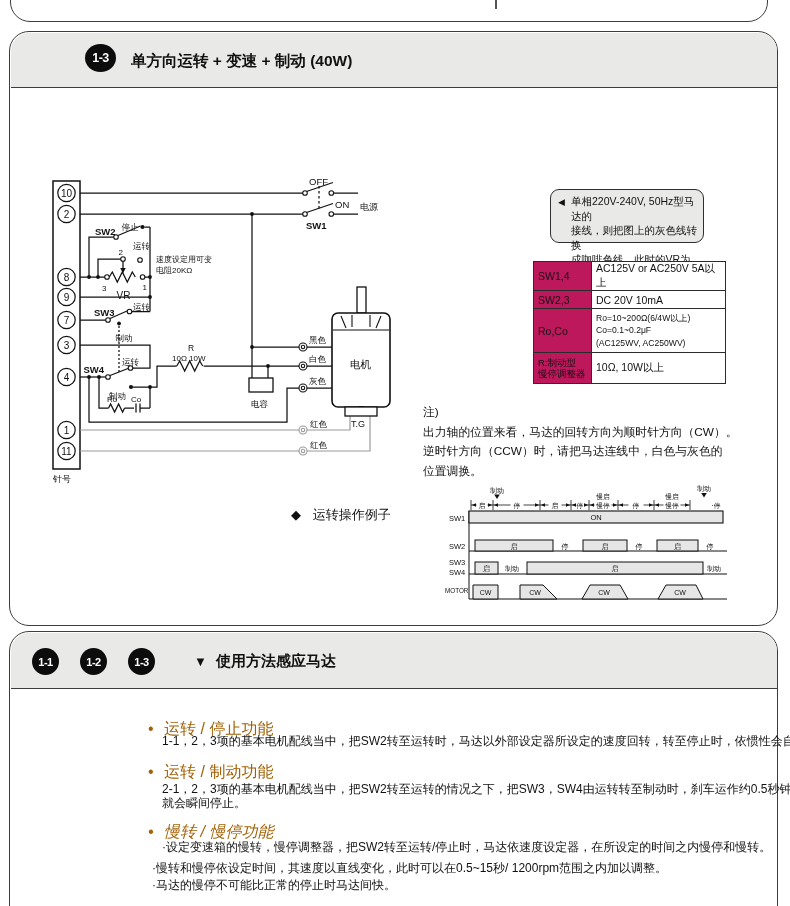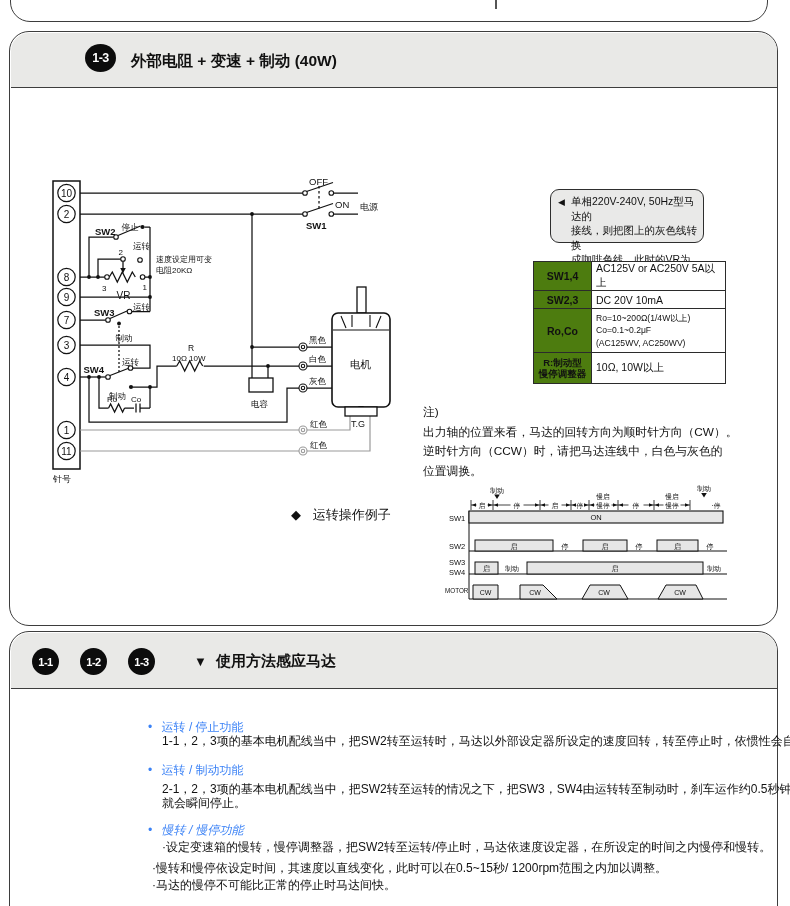--- a/index.html
+++ b/index.html
@@ -10,43 +10,43 @@
   .band{position:absolute;background:#e9e9e7;border-bottom:1.6px solid #3d3d3d;border-radius:18px 18px 0 0;box-sizing:border-box;}
   .badge{position:absolute;background:#0c0c0c;color:#fff;border-radius:50%;
          display:flex;align-items:center;justify-content:center;font-weight:bold;letter-spacing:-0.5px;}
   .sec-title{position:absolute;font-weight:bold;color:#111;}
   .callout{position:absolute;background:#e9e9e8;border:1.3px solid #2e2e2e;border-radius:9px;
            font-size:10.5px;line-height:14.6px;padding:4px 6px 4px 7px;box-sizing:border-box;color:#111;}
   .callout .mk{position:absolute;left:7px;top:5px;font-size:9px;}
   .callout .cl-lines{margin-left:13px;}
   table.spec{position:absolute;border-collapse:collapse;background:#fff;}
   table.spec td{border:1.4px solid #2b2b2b;padding:0 4px;color:#111;}
-  table.spec td.k{background:#4d7c0f;text-align:center;font-size:10.5px;font-weight:bold;width:49px;}
+  table.spec td.k{background:#be185d;text-align:left;font-size:10.5px;font-weight:normal;width:49px;}
   table.spec td.v{font-size:10.5px;width:125px;}
   .noteblk{position:absolute;font-size:11.8px;line-height:19.5px;color:#111;}
   .cap{position:absolute;font-size:13px;color:#111;}
-  .bullet-h{position:absolute;font-size:12px;color:#3b82f6;}
+  .bullet-h{position:absolute;font-size:16px;color:#a16207;}
   .bullet-l{position:absolute;font-size:12px;color:#111;white-space:nowrap;}
   .vline{position:absolute;background:#555;}
   svg text{fill:#111;}
 </style>
 </head>
 <body>
 
 <div class="page">
 
   <div class="box" style="left:10px;top:-32px;width:758px;height:54px;border-radius:20px;"></div>
   <div class="vline" style="left:495px;top:0;width:1.5px;height:9px;"></div>
 
   <div class="box" style="left:9px;top:31px;width:769px;height:595px;"></div>
   <div class="band" style="left:10.5px;top:32.5px;width:766px;height:55px;"></div>
   <div class="badge" style="left:85px;top:44px;width:31px;height:28px;font-size:12.5px;">
       <span>1-3</span>
     </div>
-  <div class="sec-title" style="left:131px;top:51px;font-size:15.5px;">外部电阻 + 变速 + 制动 (40W)</div>
+  <div class="sec-title" style="left:131px;top:51px;font-size:15.5px;">单方向运转 + 变速 + 制动 (40W)</div>
 
   <svg class="abs" style="left:20px;top:160px;" width="400" height="330" viewBox="0 0 400 330" font-family="Liberation Sans, sans-serif">
 
     <g>
       <rect x="33" y="21" width="27" height="288" fill="#fff" stroke="#111" stroke-width="1.5"></rect>
       <g stroke="#111" stroke-width="1.2" fill="#fff">
         <circle cx="46.5" cy="33" r="8.7"></circle>
           <circle cx="46.5" cy="54" r="8.7"></circle>
         <circle cx="46.5" cy="117" r="8.7"></circle>
           <circle cx="46.5" cy="137" r="8.7"></circle>
@@ -227,21 +227,21 @@
       <td class="k">SW1,4</td>
       <td class="v">AC125V or AC250V 5A以上</td>
     </tr>
     <tr style="height:18px;">
       <td class="k">SW2,3</td>
       <td class="v">DC 20V 10mA</td>
     </tr>
     <tr style="height:44px;">
       <td class="k">Ro,Co</td>
       <td class="v" style="font-size:8.6px;line-height:12.5px;">
-        <div>Ro=10~200Ω(1/4W以上)</div>
+        <div>Ro=10~200Ω(6/4W以上)</div>
         <div>Co=0.1~0.2μF</div>
         <div>(AC125WV, AC250WV)</div>
       </td>
     </tr>
     <tr style="height:31px;">
       <td class="k" style="font-size:9.5px;line-height:11px;">
         <div>R:制动型</div>
         <div>慢停调整器</div>
       </td>
       <td class="v">10Ω,  10W以上</td>

